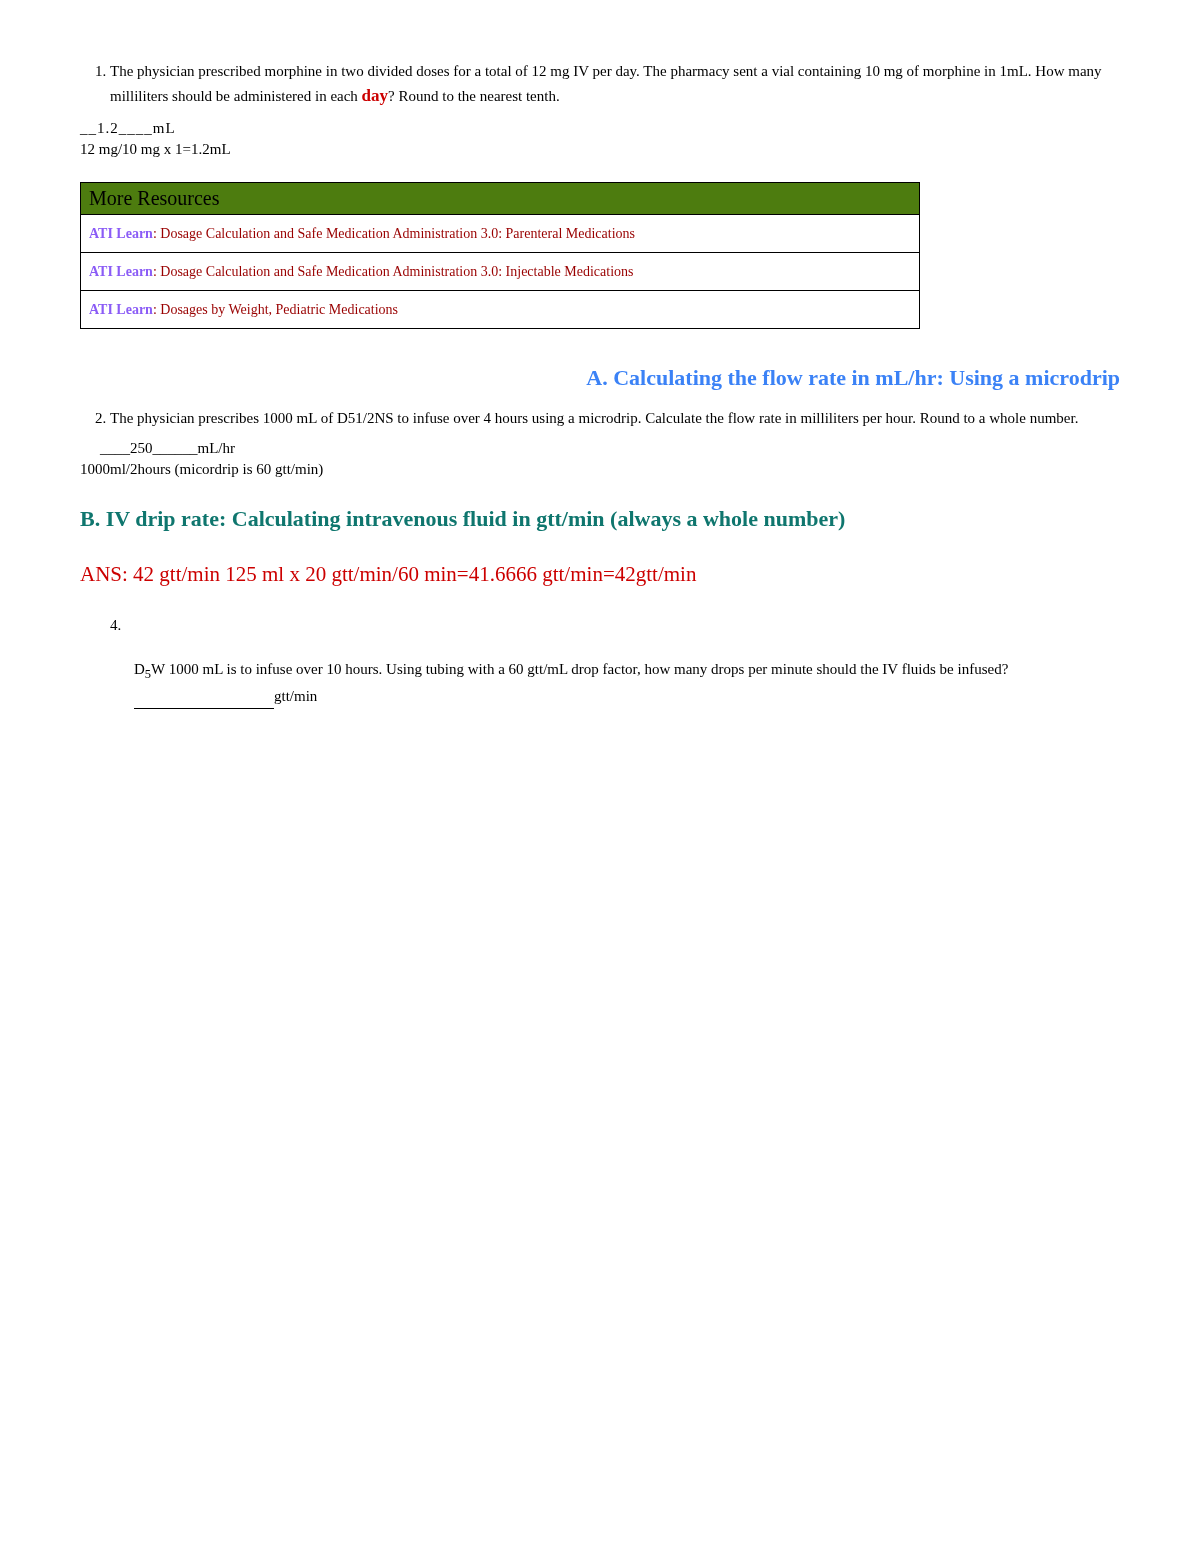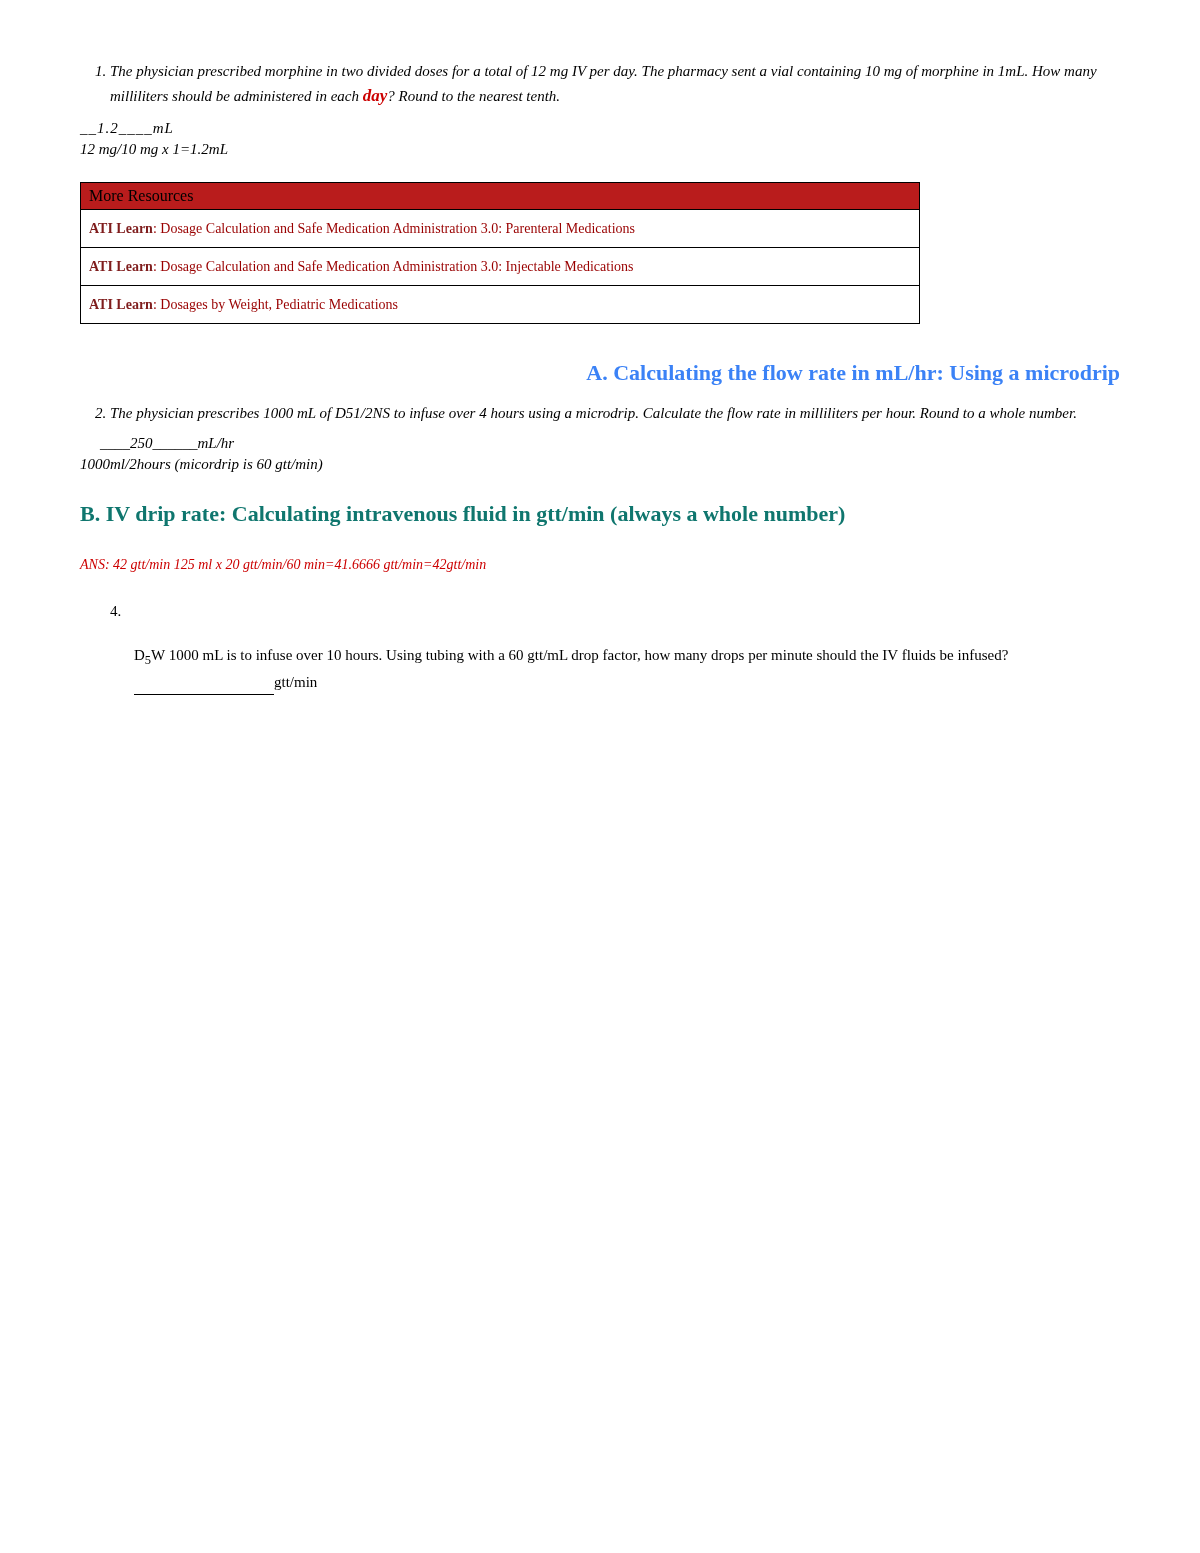--- a/index.html
+++ b/index.html
@@ -13,21 +13,20 @@
       font-family: "Times New Roman", Times, serif;
       font-size: 15px;
       color: #000000;
       width: 1200px;
       min-height: 1553px;
       padding: 60px 80px;
     }
 
     .question-block {
       margin-bottom: 20px;
-      font-style: italic;
     }
 
     ol {
       padding-left: 30px;
     }
 
     ol li {
       margin-bottom: 8px;
       line-height: 1.5;
     }
@@ -46,42 +45,42 @@
     
     .resources-box {
       border: 1px solid #000;
       margin: 24px 0 32px 0;
       width: 840px;
     }
 
     .resources-header {
       border-bottom: 1px solid #000;
       padding: 4px 8px;
-      font-size: 16px;
-      background: #b91c1c;
+      font-size: 20px;
+      background: #4d7c0f;
     }
 
     .resources-link {
       border-bottom: 1px solid #000;
       padding: 8px 8px;
     }
 
     .resources-link:last-child {
       border-bottom: none;
     }
 
     .resources-link a {
       color: #990000;
       text-decoration: none;
       font-size: 14px;
       line-height: 1.5;
     }
 
     .resources-link a .ati-learn {
-      color: #7f1d1d;
+      color: #8b5cf6;
       font-weight: bold;
     }
 
     
     .section-heading-a {
       color: #3b82f6;
       font-weight: bold;
       font-size: 22px;
       text-align: right;
       margin: 36px 0 16px 16px;
@@ -95,21 +94,21 @@
       margin: 28px 0 20px 0;
     }
 
     .answer-mLhr-row {
       margin: 10px 0 4px 20px;
       font-size: 15px;
     }
 
     .ans-red {
       color: #cc0000;
-      font-size: 14px;
+      font-size: 21px;
       margin: 1px 0 4px 0;
     }
 
     .da-row {
       font-size: 15px;
       margin: 2px 0 20px 0;
     }
 
     .q4-block {
       margin-top: 30px;

